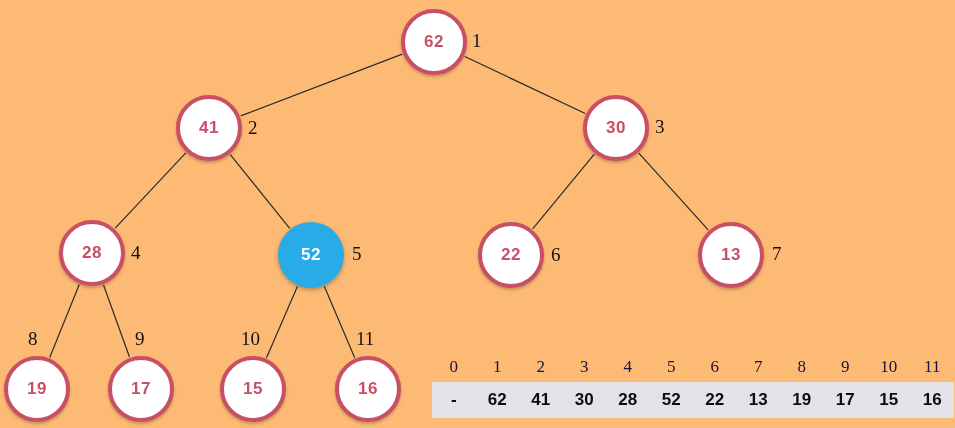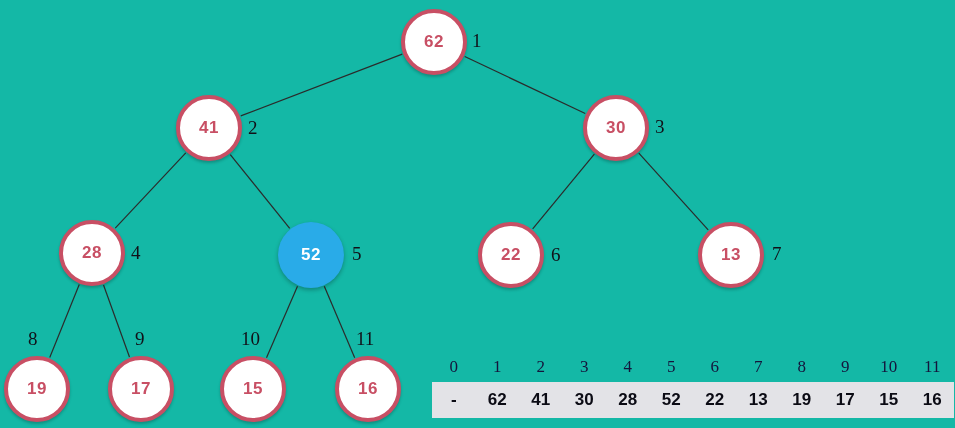--- a/index.html
+++ b/index.html
@@ -7,21 +7,21 @@
     padding: 0;
     background: #ffffff;
   }
   body {
     font-family: "Liberation Sans", sans-serif;
   }
   #canvas {
     position: relative;
     width: 955px;
     height: 428px;
-    background: #14b8a6;
+    background: #fdba74;
     overflow: hidden;
   }
   #edges {
     position: absolute;
     left: 0;
     top: 0;
     width: 955px;
     height: 428px;
   }
   .node {

